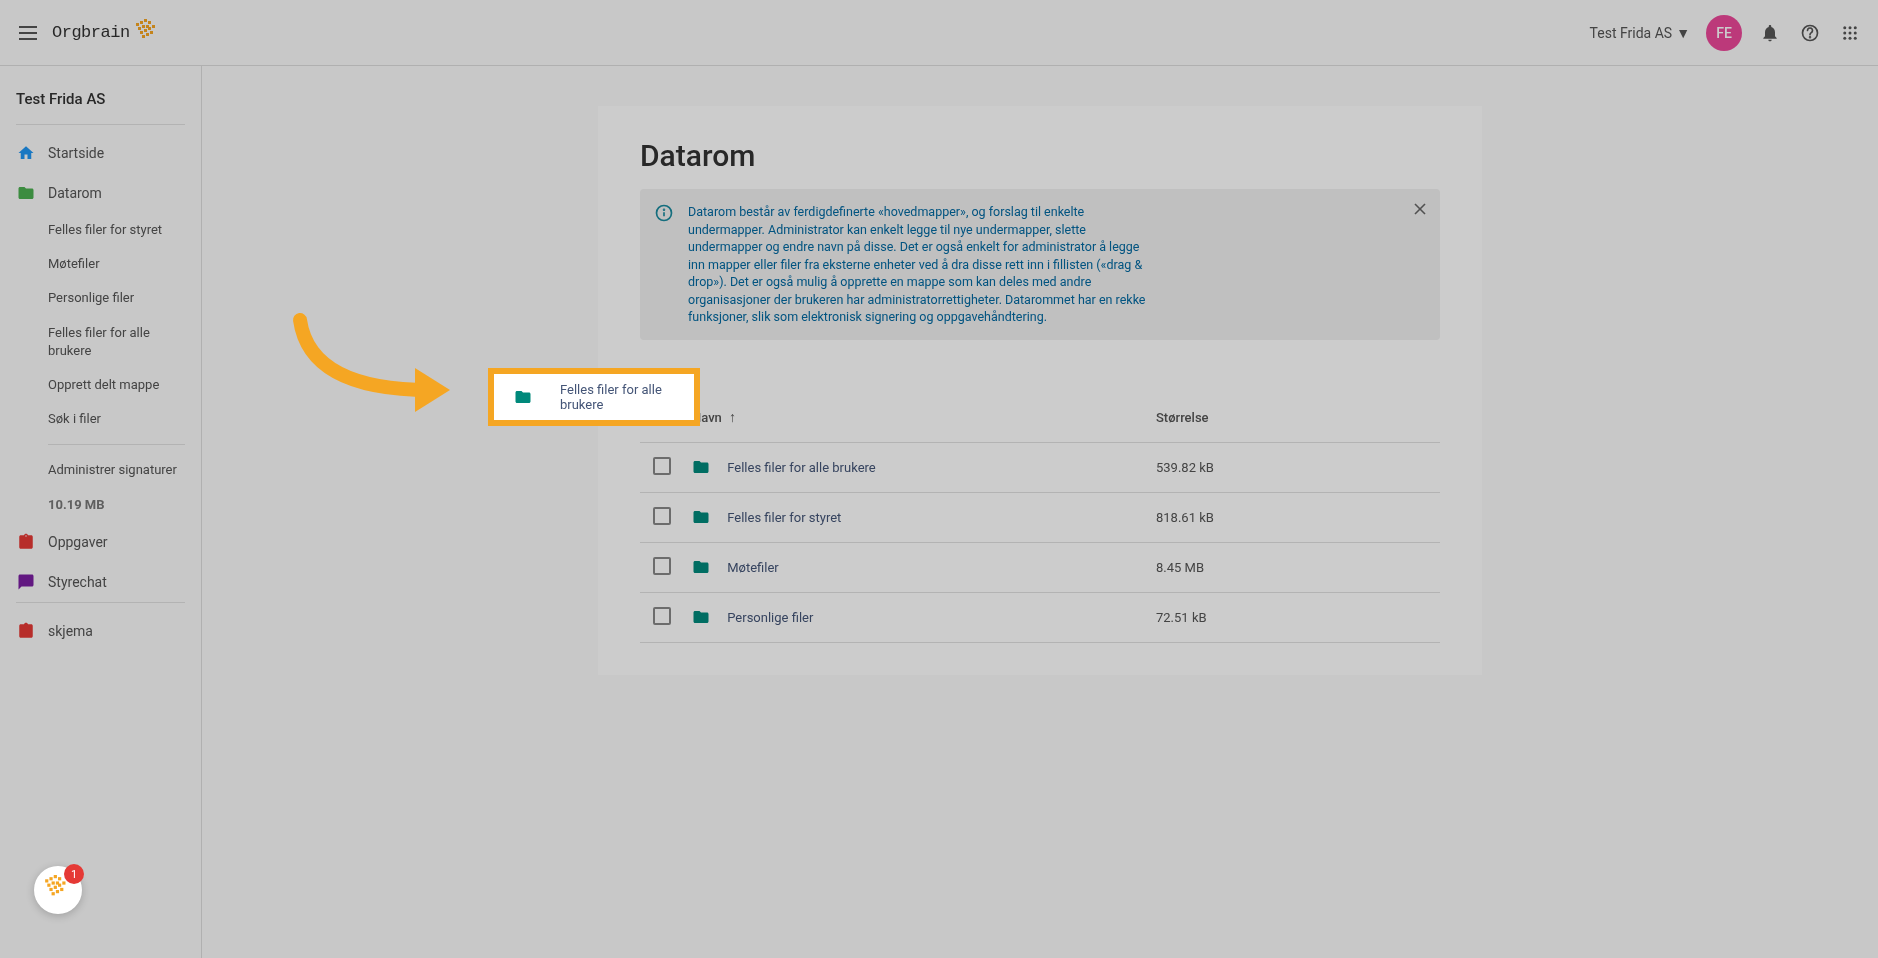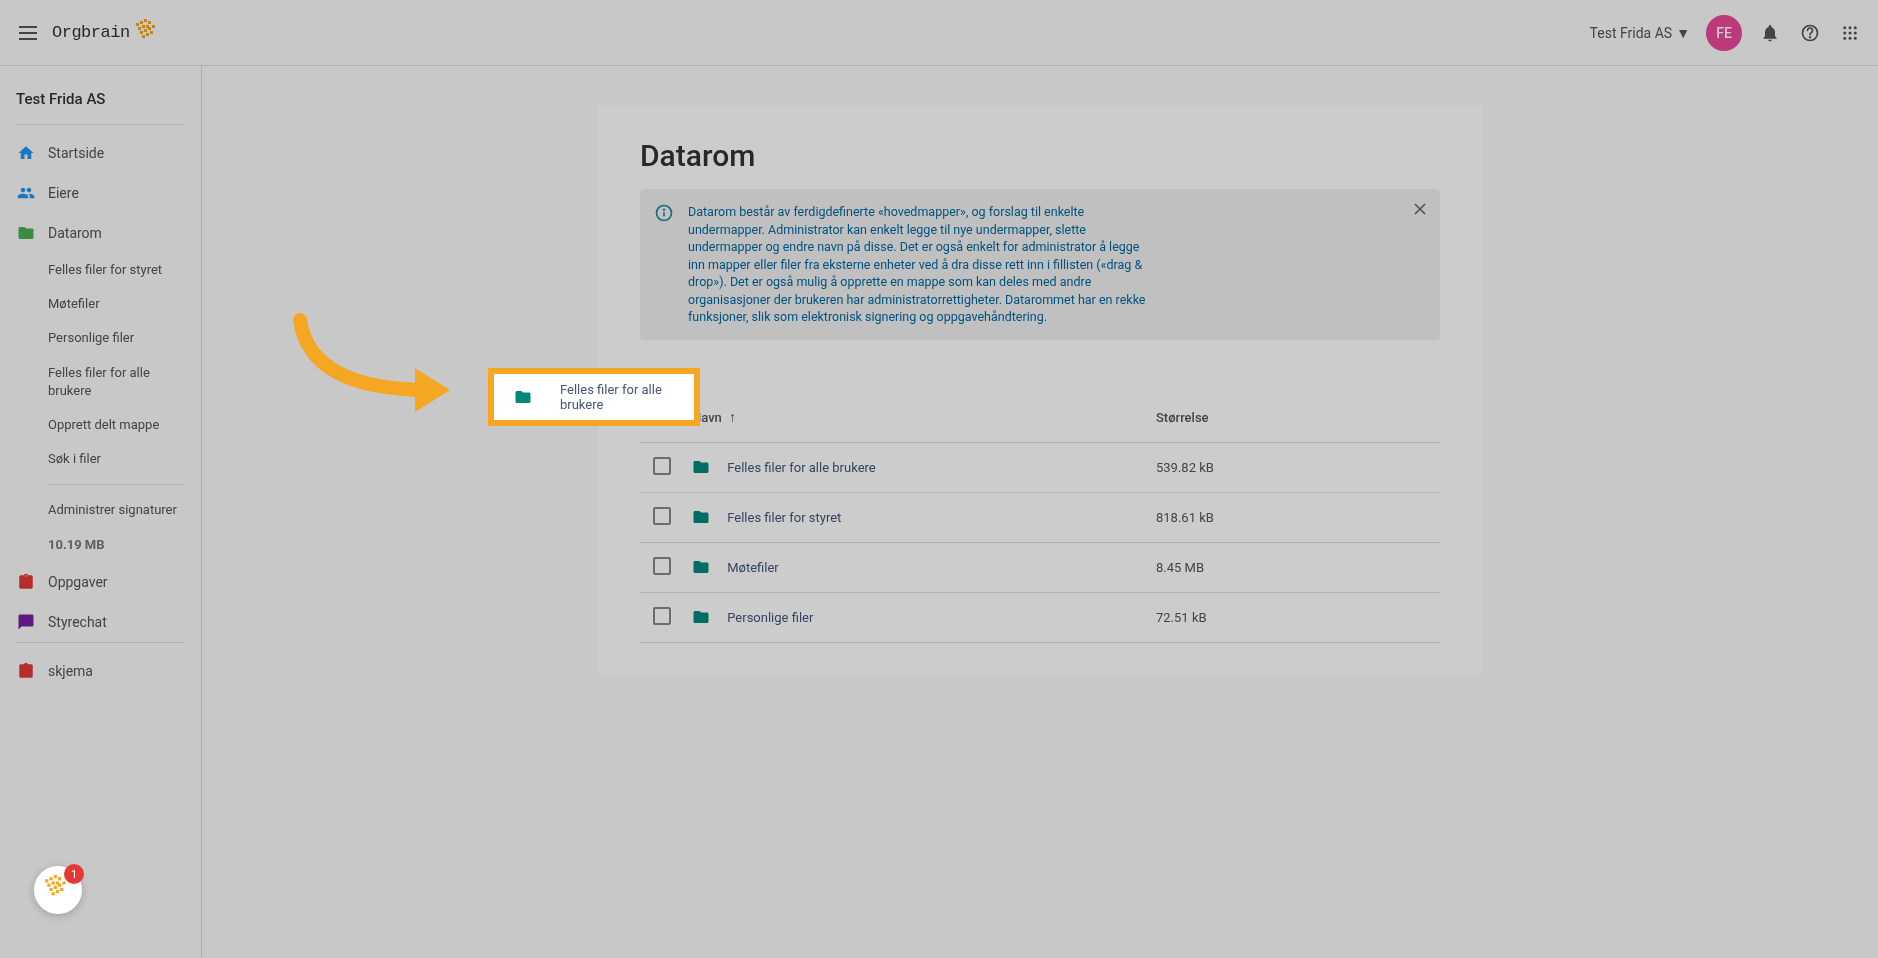--- a/index.html
+++ b/index.html
@@ -146,28 +146,20 @@
     <div class="sidebar-item">
       <span class="icon">
           <svg viewBox="0 0 24 24" width="18" height="18" fill="#2196F3">
             <path d="M10 20v-6h4v6h5v-8h3L12 3 2 12h3v8z"></path>
           </svg>
         </span>
       <span>Startside</span>
     </div>
     <div class="sidebar-item">
       <span class="icon">
-          <svg viewBox="0 0 24 24" width="18" height="18" fill="#2196F3">
-            <path d="M16 11c1.66 0 3-1.34 3-3s-1.34-3-3-3-3 1.34-3 3 1.34 3 3 3zm-8 0c1.66 0 3-1.34 3-3S9.66 5 8 5 5 6.34 5 8s1.34 3 3 3zm0 2c-2.33 0-7 1.17-7 3.5V19h14v-2.5c0-2.33-4.67-3.5-7-3.5zm8 0c-.29 0-.62.02-.97.05 1.16.84 1.97 1.97 1.97 3.45V19h6v-2.5c0-2.33-4.67-3.5-7-3.5z"></path>
-          </svg>
-        </span>
-      <span>Eiere</span>
-    </div>
-    <div class="sidebar-item">
-      <span class="icon">
           <svg viewBox="0 0 24 24" width="18" height="18" fill="#4CAF50">
             <path d="M10 4H4c-1.1 0-2 .9-2 2v12c0 1.1.9 2 2 2h16c1.1 0 2-.9 2-2V8c0-1.1-.9-2-2-2h-8l-2-2z"></path>
           </svg>
         </span>
       <span>Datarom</span>
     </div>
 
     <div class="sidebar-subitem">Felles filer for styret</div>
     <div class="sidebar-subitem">Møtefiler</div>
     <div class="sidebar-subitem">Personlige filer</div>

